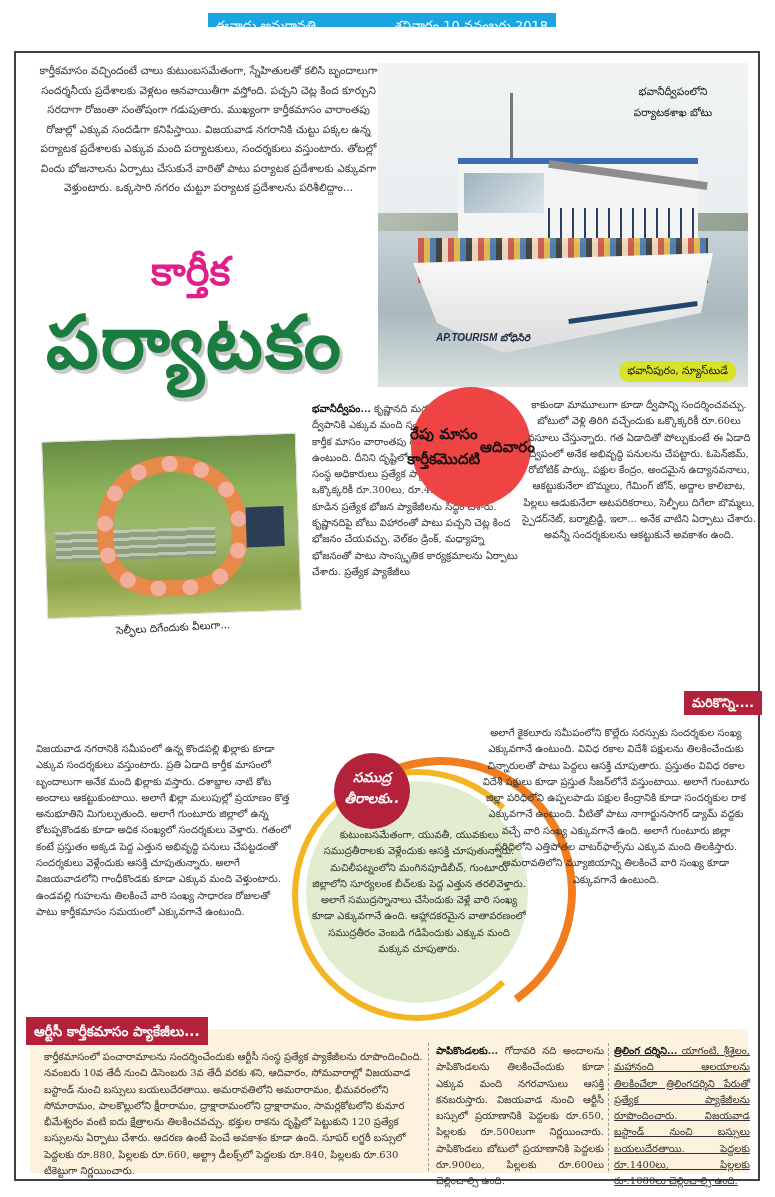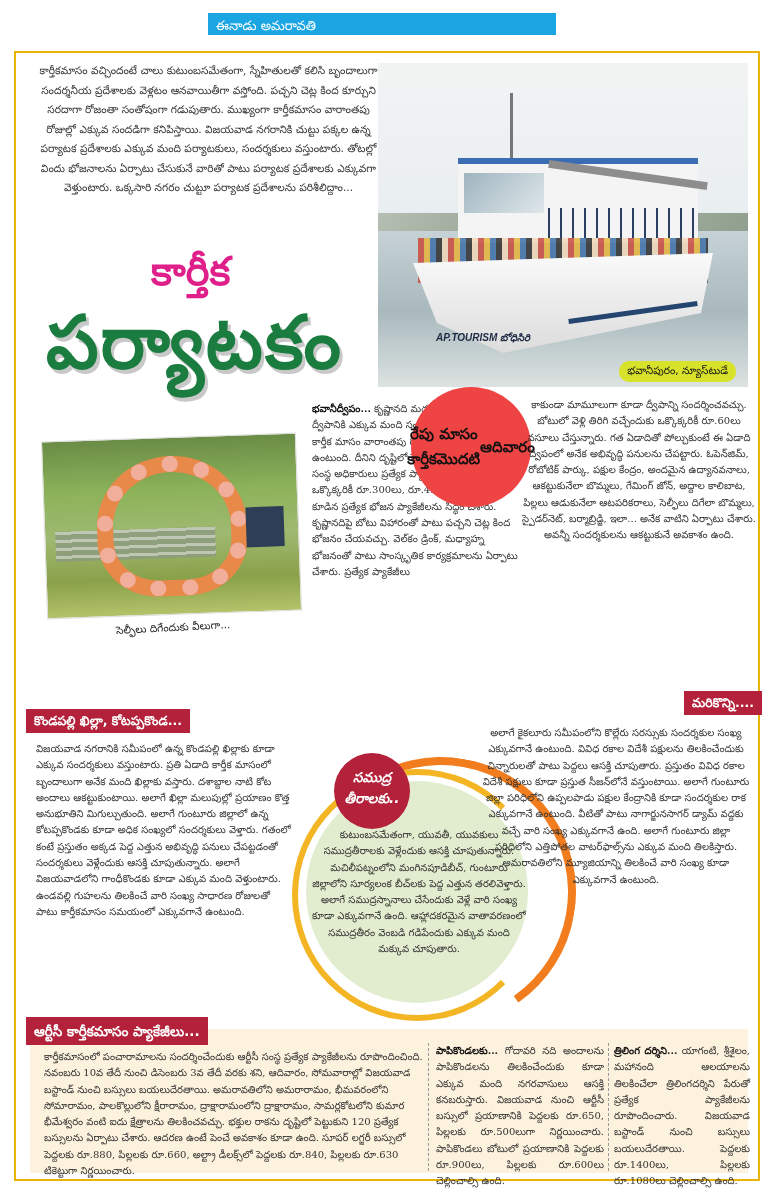--- a/index.html
+++ b/index.html
@@ -1,26 +1,26 @@
 <!DOCTYPE html>
 <html><head>
 <meta charset="utf-8">
 <style>
   * { box-sizing: border-box; margin: 0; padding: 0; }
   html, body { width: 775px; height: 1197px; background: #ffffff; overflow: hidden; }
   body { position: relative; font-family: "DejaVu Sans", sans-serif; color: #222; }
 
   .masthead {
-    position: absolute; left: 208px; top: 13px; width: 348px; height: 22px;
+    position: absolute; left: 208px; top: 13px; width: 348px; height: 14px;
     background: #1ba6e3; color: #fff; font-size: 13px; line-height: 26px;
-    padding: 0 8px; display: flex; justify-content: space-between; flex-direction: column;
+    padding: 0 8px; display: flex; justify-content: space-between;
   }
   .frame {
     position: absolute; left: 14px; top: 51px; width: 746px; height: 1130px;
-    border: 2px solid #eab308; background: #fff;
+    border: 2px solid #404040; background: #fff;
   }
   .abs { position: absolute; }
 
   .intro {
     left: 20px; top: 8px; width: 345px; font-size: 10.6px; line-height: 19.5px;
     text-align: center; color: #333; font-family: "DejaVu Serif", serif;
   }
 
   .boat-photo {
     left: 362px; top: 10px; width: 370px; height: 324px;
@@ -93,21 +93,21 @@
   }
   .sea-text { left: 296px; top: 774px; width: 214px; text-align: center; }
 
   .marikonni-text { left: 466px; top: 672px; width: 268px; text-align: center; }
 
   .bottom-band { left: 14px; top: 976px; width: 718px; height: 144px; background: #fdf2de; }
   .rtc-tab { left: 10px; top: 964px; font-size: 13.5px; height: 28px; line-height: 28px; }
   .rtc-text { left: 28px; top: 996px; width: 380px; }
   .divider-v { top: 990px; height: 128px; border-left: 1px dashed #999; width: 0; }
   .papikondalu-text { left: 420px; top: 990px; width: 168px; text-align: justify; }
-  .trilinga-text { left: 598px; top: 990px; width: 136px; text-align: justify; }
+  .trilinga-text { left: 598px; top: 990px; width: 136px; text-align: justify; text-decoration: underline; }
   .papikondalu-text b, .trilinga-text b { color: #111; font-weight: bold; }
 </style>
 </head>
 <body>
 
 <div class="masthead">
   <span>ఈనాడు అమరావతి</span>
   <span>శనివారం 10 నవంబరు 2018</span>
 </div>
 
@@ -120,20 +120,24 @@
     <div class="water"></div>
     <div class="mast"></div>
     <div class="cabin"></div>
     <div class="cabin-win"></div>
     <div class="canopy"></div>
     <div class="rail"></div>
     <div class="deck-lower"></div>
     <div class="hull"></div>
     <div class="hull-stripe"></div>
     <div class="hull-name">AP.TOURISM బోధిసిరి</div>
+    <div class="caption-top">
+      <div>భవానీద్వీపంలోని</div>
+      <div>పర్యాటకశాఖ బోటు</div>
+    </div>
     <div class="credit">భవానీపురం, న్యూస్‌టుడే</div>
   </div>
 
   <div class="abs kicker">కార్తీక</div>
   <div class="abs headline">పర్యాటకం</div>
 
   <div class="abs heart-photo">
     <div class="bench"></div>
     <div class="heart"></div>
     <div class="heart-dots"></div>
@@ -146,21 +150,20 @@
   </div>
 
   <div class="abs sunday-badge">
     <span>రేపు కార్తీక</span>
     <span>మాసం మొదటి</span>
     <span>ఆదివారం</span>
   </div>
 
   <div class="abs col-text bhavani-right">కాకుండా మామూలుగా కూడా ద్వీపాన్ని సందర్శించవచ్చు. బోటులో వెళ్లి తిరిగి వచ్చేందుకు ఒక్కొక్కరికీ రూ.60లు వసూలు చేస్తున్నారు. గత ఏడాదితో పోల్చుకుంటే ఈ ఏడాది ద్వీపంలో అనేక అభివృద్ధి పనులను చేపట్టారు. ఓపెన్‌జిమ్, రోబోటిక్ పార్కు, పక్షుల కేంద్రం, అందమైన ఉద్యానవనాలు, ఆకట్టుకునేలా బొమ్మలు, గేమింగ్ జోన్, అద్దాల కాలిబాట, పిల్లలు ఆడుకునేలా ఆటపరికరాలు, సెల్ఫీలు దిగేలా బొమ్మలు, స్పైడర్‌నెట్, బర్మాబ్రిడ్జి, ఇలా... అనేక వాటిని ఏర్పాటు చేశారు. అవన్నీ సందర్శకులను ఆకట్టుకునే అవకాశం ఉంది.</div>
 
-  <div class="abs section-tab kondapalli-tab">కొండపల్లి ఖిల్లా, కోటప్పకొండ...</div>
   <div class="abs col-text kondapalli-text">విజయవాడ నగరానికి సమీపంలో ఉన్న కొండపల్లి ఖిల్లాకు కూడా ఎక్కువ సందర్శకులు వస్తుంటారు. ప్రతి ఏడాది కార్తీక మాసంలో బృందాలుగా అనేక మంది ఖిల్లాకు వస్తారు. దశాబ్దాల నాటి కోట అందాలు ఆకట్టుకుంటాయి. అలాగే ఖిల్లా మలుపుల్లో ప్రయాణం కొత్త అనుభూతిని మిగుల్చుతుంది. అలాగే గుంటూరు జిల్లాలో ఉన్న కోటప్పకొండకు కూడా అధిక సంఖ్యలో సందర్శకులు వెళ్తారు. గతంలో కంటే ప్రస్తుతం అక్కడ పెద్ద ఎత్తున అభివృద్ధి పనులు చేపట్టడంతో సందర్శకులు వెళ్లేందుకు ఆసక్తి చూపుతున్నారు. అలాగే విజయవాడలోని గాంధీకొండకు కూడా ఎక్కువ మంది వెళ్తుంటారు. ఉండవల్లి గుహలను తిలకించే వారి సంఖ్య సాధారణ రోజులతో పాటు కార్తీకమాసం సమయంలో ఎక్కువగానే ఉంటుంది.</div>
 
   <div class="abs ring-outer"></div>
   <div class="abs ring-inner"></div>
   <div class="abs sea-circle"></div>
   <div class="abs sea-badge">
     <div>సముద్ర</div>
     <div>తీరాలకు..</div>
   </div>
   <div class="abs col-text sea-text">కుటుంబసమేతంగా, యువతీ, యువకులు సముద్రతీరాలకు వెళ్లేందుకు ఆసక్తి చూపుతున్నారు. మచిలీపట్నంలోని మంగినపూడిబీచ్, గుంటూరు జిల్లాలోని సూర్యలంక బీచ్‌లకు పెద్ద ఎత్తున తరలివెళ్తారు. అలాగే సముద్రస్నానాలు చేసేందుకు వెళ్లే వారి సంఖ్య కూడా ఎక్కువగానే ఉంది. ఆహ్లాదకరమైన వాతావరణంలో సముద్రతీరం వెంబడి గడిపేందుకు ఎక్కువ మంది మక్కువ చూపుతారు.</div>

